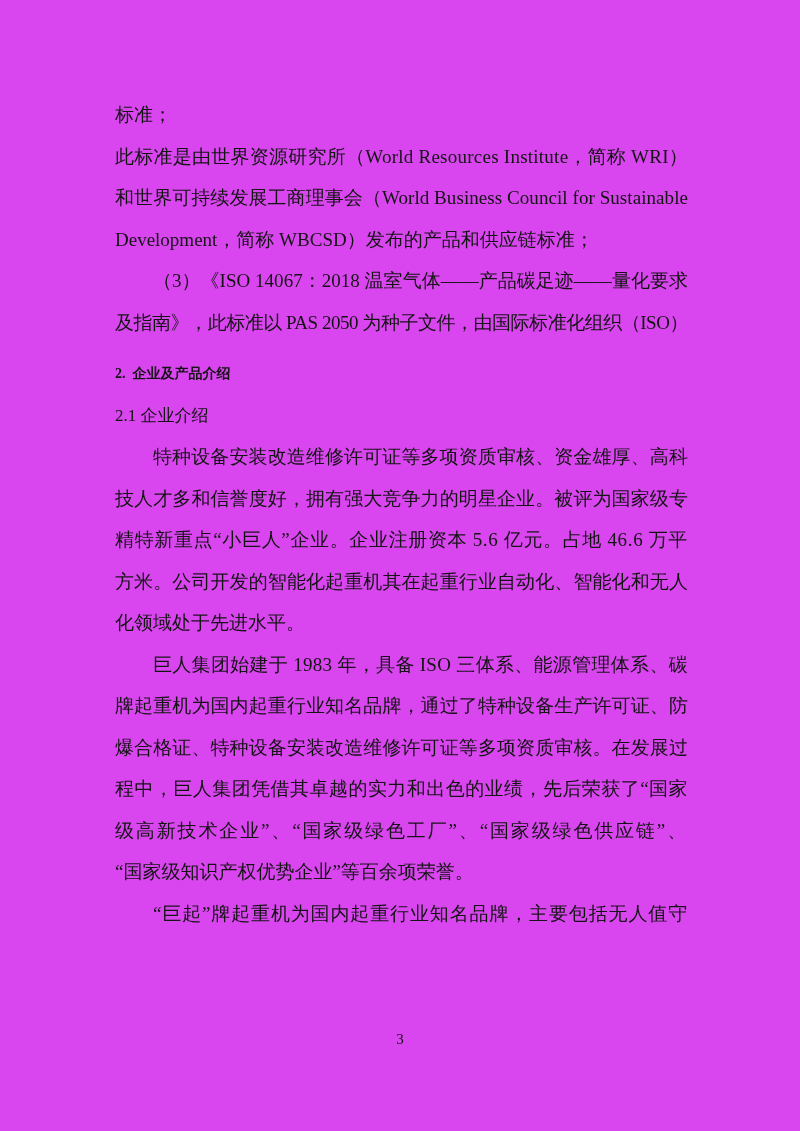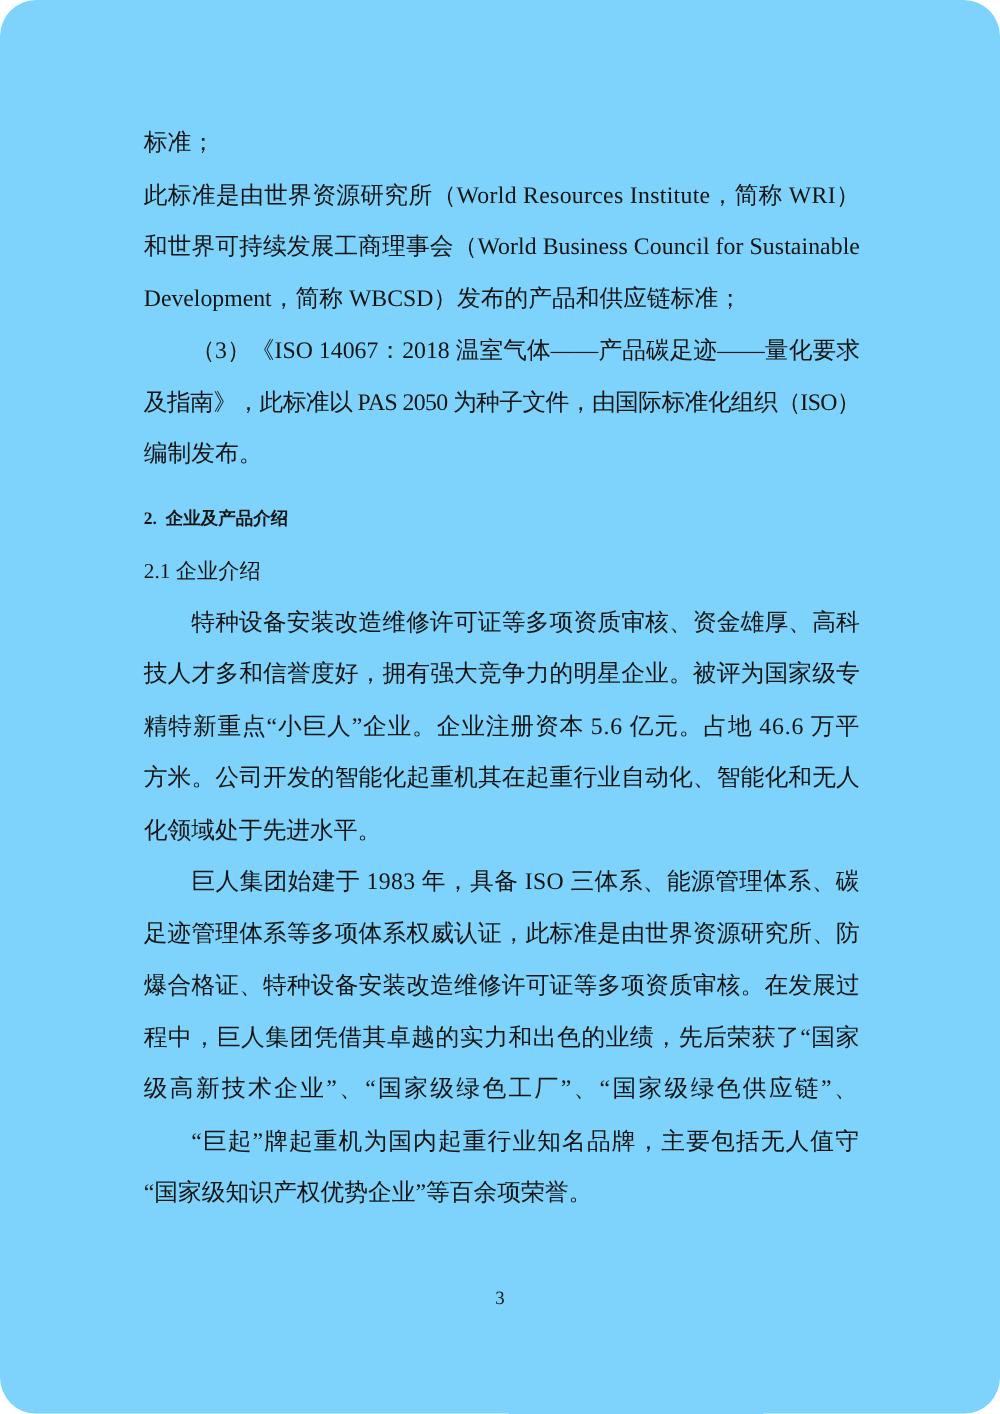--- a/index.html
+++ b/index.html
@@ -4,25 +4,24 @@
 <style>
   html, body {
     margin: 0;
     padding: 0;
     background: #ffffff;
   }
   .page {
     position: relative;
     width: 800px;
     height: 1131px;
-    background: #7dd3fc;
+    background: #d946ef;
     overflow: hidden;
     font-family: "Liberation Serif", "DejaVu Serif", serif;
     color: #141414;
-    border-radius: 29px;
   }
   .text-block {
     position: absolute;
     left: 115px;
     top: 94px;
     width: 573px;
   }
   .line {
     font-size: 19px;
     line-height: 41.5px;
@@ -57,30 +56,29 @@
 <body>
 
 <div class="page">
   <div class="text-block">
       <div class="line body"><span>标准；</span></div>
       <div class="line body" style="letter-spacing: 0.248641px;"><span>此标准是由世界资源研究所（World Resources Institute，简称 WRI）</span></div>
       <div class="line body" style="letter-spacing: 0.0673077px;"><span>和世界可持续发展工商理事会（World Business Council for Sustainable</span></div>
       <div class="line body"><span>Development，简称 WBCSD）发布的产品和供应链标准；</span></div>
       <div class="line body indent" style="letter-spacing: 0.0243056px;"><span>（3）《ISO 14067：2018 温室气体——产品碳足迹——量化要求</span></div>
       <div class="line body" style="letter-spacing: -0.473273px;"><span>及指南》，此标准以 PAS 2050 为种子文件，由国际标准化组织（ISO）</span></div>
-      <div class="line body"><span>编制发布。</span></div>
       <div class="line h2"><span>2.  企业及产品介绍</span></div>
       <div class="line h3"><span>2.1 企业介绍</span></div>
       <div class="line body indent" style="letter-spacing: 0.107143px;"><span>特种设备安装改造维修许可证等多项资质审核、资金雄厚、高科</span></div>
       <div class="line body" style="letter-spacing: 0.1px;"><span>技人才多和信誉度好，拥有强大竞争力的明星企业。被评为国家级专</span></div>
       <div class="line body" style="letter-spacing: 0.652027px;"><span>精特新重点“小巨人”企业。企业注册资本 5.6 亿元。占地 46.6 万平</span></div>
       <div class="line body" style="letter-spacing: 0.1px;"><span>方米。公司开发的智能化起重机其在起重行业自动化、智能化和无人</span></div>
       <div class="line body"><span>化领域处于先进水平。</span></div>
       <div class="line body indent" style="letter-spacing: 0.305147px;"><span>巨人集团始建于 1983 年，具备 ISO 三体系、能源管理体系、碳</span></div>
-      <div class="line body" style="letter-spacing: 0.1px;"><span>足迹管理体系等多项体系权威认证，此标准是由世界资源研究所、防</span></div>
+      <div class="line body" style="letter-spacing: 0.1px;"><span>牌起重机为国内起重行业知名品牌，通过了特种设备生产许可证、防</span></div>
       <div class="line body" style="letter-spacing: 0.1px;"><span>爆合格证、特种设备安装改造维修许可证等多项资质审核。在发展过</span></div>
       <div class="line body" style="letter-spacing: 0.452083px;"><span>程中，巨人集团凭借其卓越的实力和出色的业绩，先后荣获了“国家</span></div>
       <div class="line body" style="letter-spacing: 1.86094px;"><span>级高新技术企业”、“国家级绿色工厂”、“国家级绿色供应链”、</span></div>
+      <div class="line body"><span>“国家级知识产权优势企业”等百余项荣誉。</span></div>
       <div class="line body indent" style="letter-spacing: 0.861607px;"><span>“巨起”牌起重机为国内起重行业知名品牌，主要包括无人值守</span></div>
-      <div class="line body"><span>“国家级知识产权优势企业”等百余项荣誉。</span></div>
     </div>
   <div class="page-number">3</div>
 </div>
 
 </body></html>

